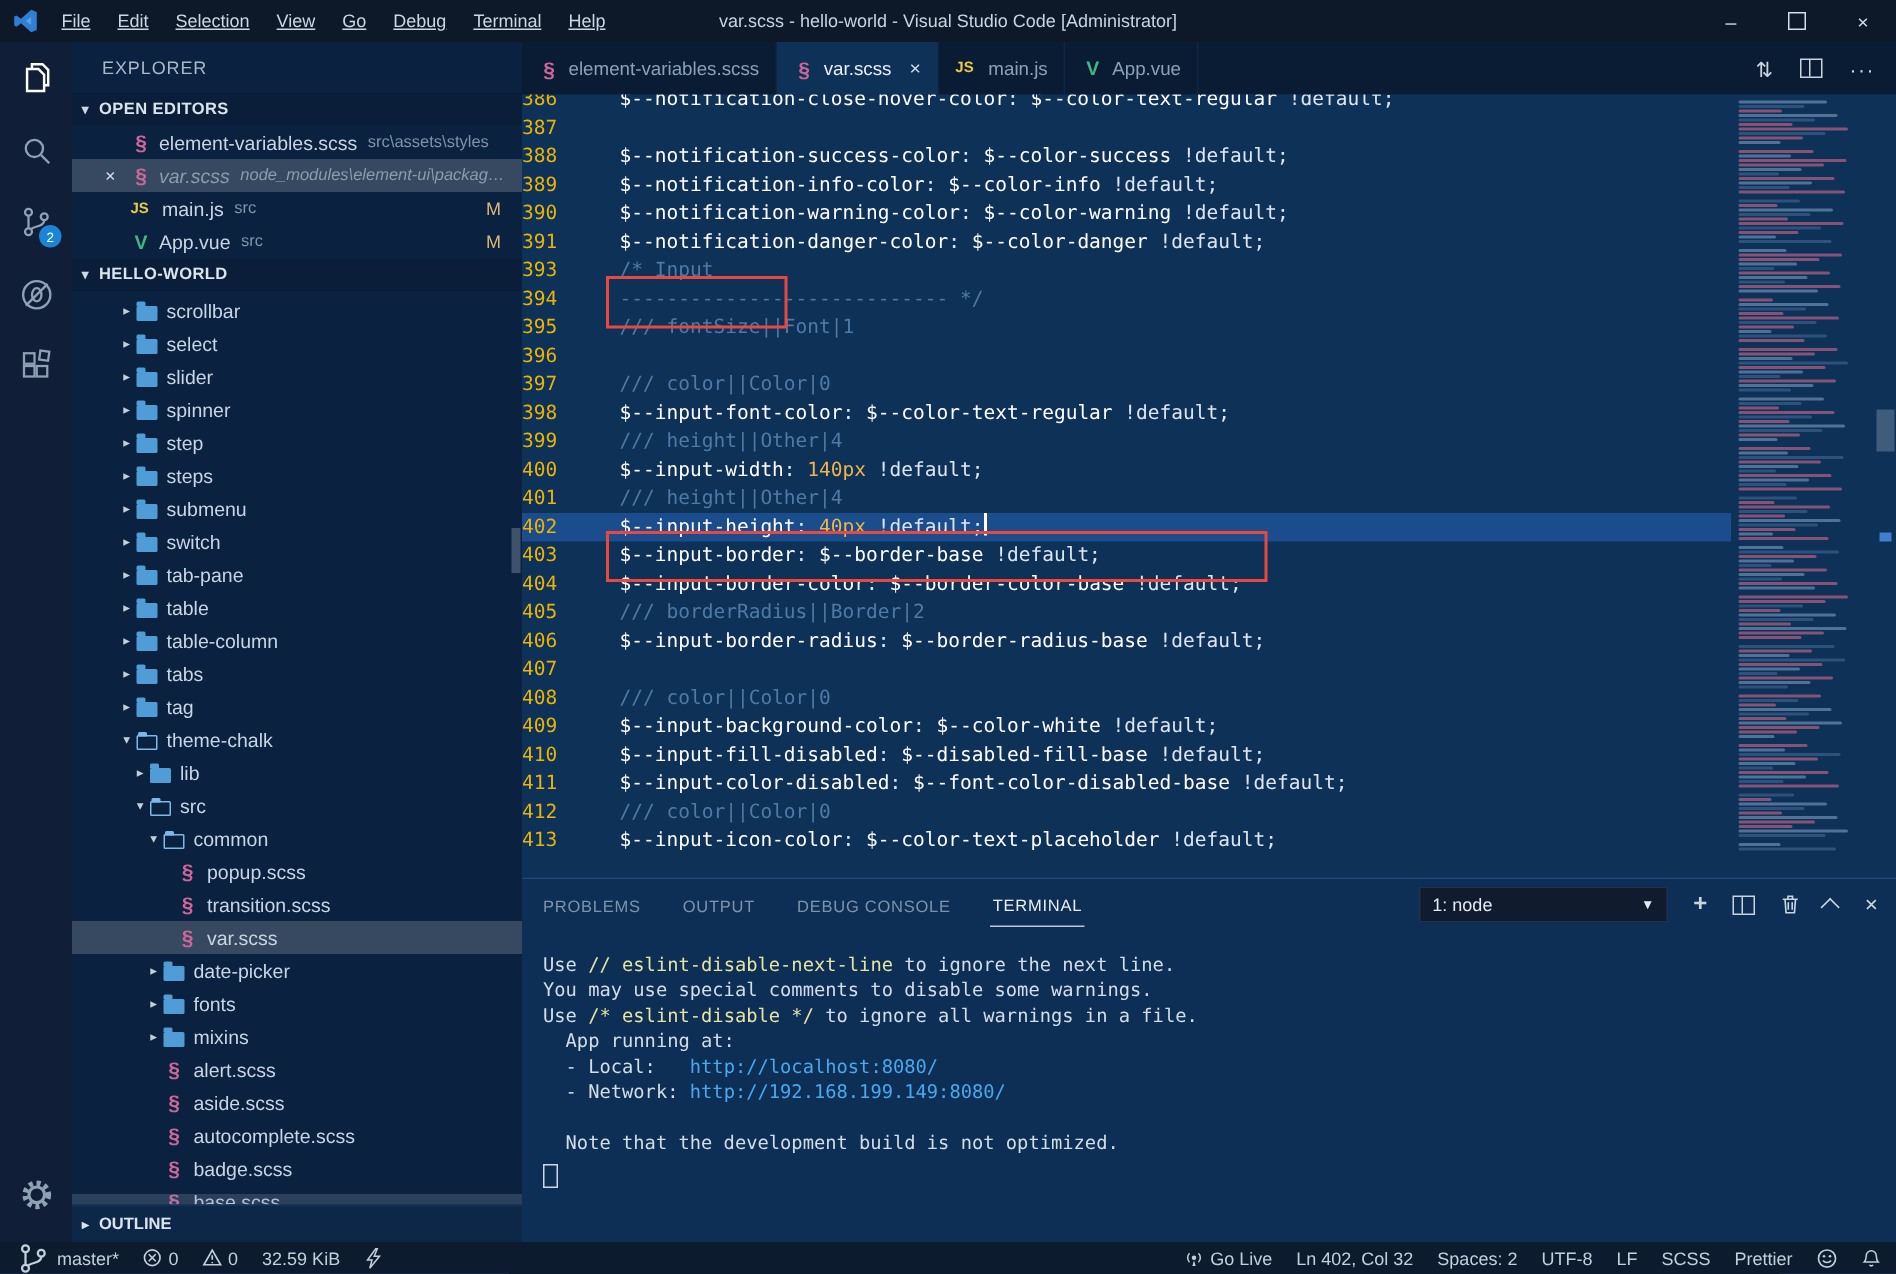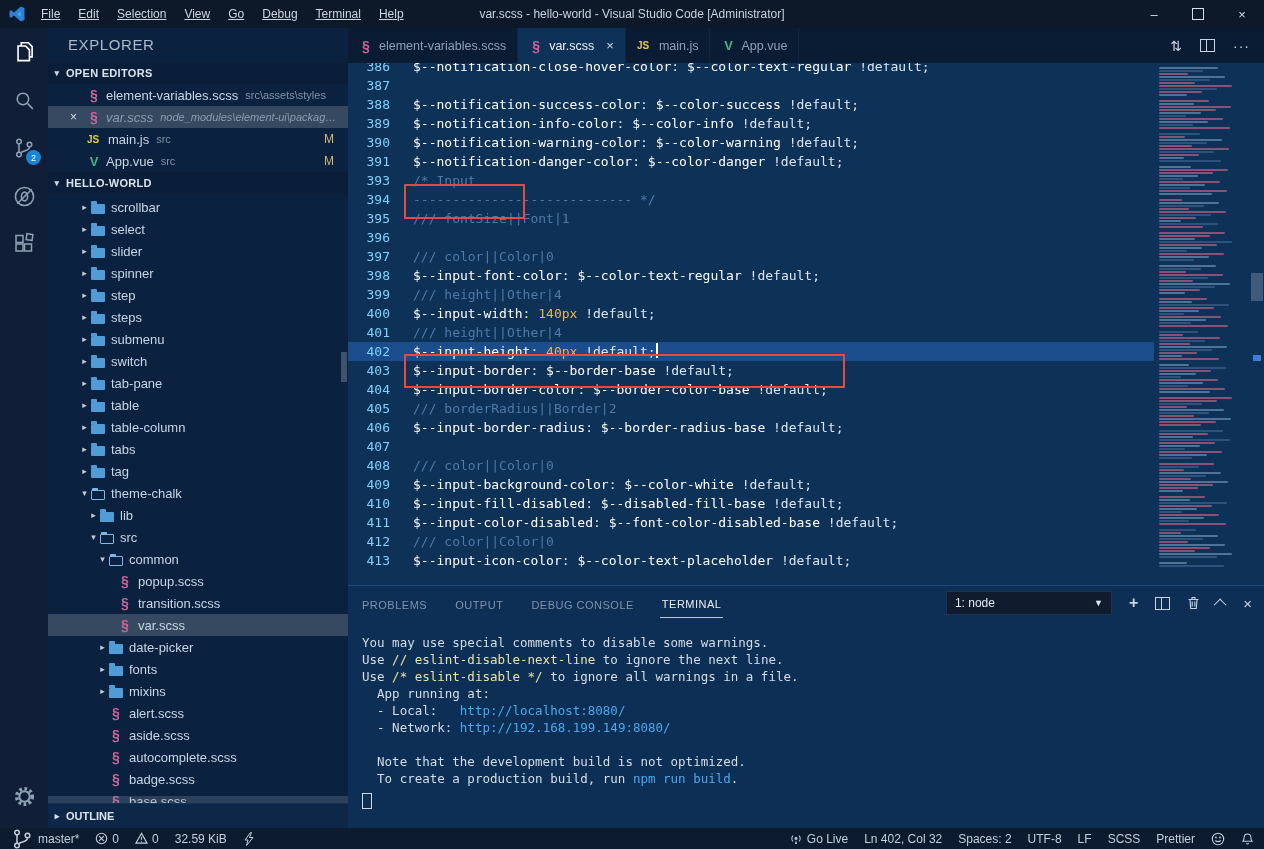--- a/index.html
+++ b/index.html
@@ -20,21 +20,21 @@
   
   .main{display:flex;height:800px}
   
   .activitybar{width:48px;background:#101f37;position:relative;flex:none}
   .ab-item{height:48px;display:flex;align-items:center;justify-content:center;color:#8fa2b5;position:relative}
   .ab-item.active{color:#fff}
   .ab-badge{position:absolute;right:7px;bottom:7px;background:#1a85d6;color:#fff;font-size:9px;width:15px;height:15px;border-radius:50%;display:flex;align-items:center;justify-content:center}
   .ab-bottom{position:absolute;bottom:8px;left:0;width:48px}
   
   .sidebar{width:300px;background:#0b2140;flex:none;position:relative;font-size:13px;overflow:hidden}
-  .sb-title{height:34px;line-height:34px;padding-left:20px;font-size:15px;letter-spacing:.6px;color:#a9bac9}
+  .sb-title{height:34px;line-height:34px;padding-left:20px;font-size:12px;letter-spacing:.6px;color:#a9bac9}
   .sec-head{height:22px;display:flex;align-items:center;gap:4px;padding-left:4px;font-size:11px;font-weight:bold;color:#dbe4ec;background:#0a1e3a;letter-spacing:.3px}
   .sec-head .arr{font-size:9px;width:10px;text-align:center;color:#cdd8e2}
   .oe-row{height:22px;display:flex;align-items:center;padding:0 8px 0 22px;color:#c9d6e2;position:relative}
   .oe-row .slot{width:17px;flex:none;font-size:12px;color:#d6dee8}
   .oe-row.sel{background:rgba(125,139,153,.38)}
   .oe-row .fname{margin-left:5px;white-space:nowrap}
   .oe-row .fpath{margin-left:7px;font-size:11px;color:#7f93a8;white-space:nowrap;overflow:hidden;text-overflow:ellipsis}
   .oe-row.dim .fname,.oe-row.dim .fpath{color:#8a9cae;font-style:italic}
   .oe-row .badge-m{margin-left:auto;color:#d7ba77;font-size:12px;padding-right:6px;flex:none}
   .tree{margin-top:2px}
@@ -61,21 +61,21 @@
   .tab .close{margin-left:6px;font-size:13px;color:#d2dce6}
   .tab-actions{margin-left:auto;display:flex;align-items:center;gap:18px;padding-right:14px;color:#c9d4e0}
   .ta-sync{font-size:14px}
   .ta-split{width:13px;height:11px;border:1px solid #c9d4e0;position:relative}
   .ta-split::after{content:"";position:absolute;left:5px;top:0;bottom:0;width:1px;background:#c9d4e0}
   .ta-more{font-size:14px;letter-spacing:1px}
   .editor{position:relative;height:522px;overflow:hidden;background:#0e3158;flex:none}
   .code{position:absolute;top:-6px;left:0;right:110px;font-family:"DejaVu Sans Mono",monospace;font-size:13px;line-height:19px}
   .cl{height:19px;display:flex;white-space:pre;position:relative}
   .cl.cur{background:#1b4c8c}
-  .ln{width:42px;text-align:right;color:#7dd3fc;flex:none}
+  .ln{width:42px;color:#eab308;flex:none}
   .ct{margin-left:23px}
   .tk-v{color:#ffffff}
   .tk-p{color:#dce6f2}
   .tk-n{color:#edb54a}
   .tk-c{color:#4f7aa6}
   .cursor{display:inline-block;width:2px;height:15px;background:#fff;vertical-align:-2px}
   .red-box{position:absolute;border:2px solid #e8483f;z-index:3;pointer-events:none}
   .red-box.b1{left:56px;top:121px;width:117px;height:31px}
   .red-box.b2{left:56px;top:291px;width:437px;height:30px}
   .minimap{position:absolute;top:0;right:14px;width:96px;bottom:0;overflow:hidden}
@@ -641,29 +641,28 @@
           <span class="pc-plus">+</span>
           <span class="pc-split"></span>
           <svg width="13" height="14" viewBox="0 0 13 14">
             <path d="M1.5 3.5h10M5 3V1.5h3V3M3 3.5l.7 9h5.6l.7-9M5.2 5.5v5M7.8 5.5v5" stroke="#c9d4e0" stroke-width="1.1" fill="none"></path>
           </svg>
           <span class="pc-chev"></span>
           <span class="pc-x">×</span>
         </div>
       </div>
       <div class="term" id="term">
+          <div class="row"><span class="tk-t">Use </span><span class="tk-y">// eslint-disable-next-line</span><span class="tk-t"> to ignore the next line.</span></div>
           <div class="row"><span class="tk-t">You may use special comments to disable some warnings.</span></div>
-          <div class="row"><span class="tk-t">Use </span><span class="tk-y">// eslint-disable-next-line</span><span class="tk-t"> to ignore the next line.</span></div>
           <div class="row"><span class="tk-t">Use </span><span class="tk-y">/* eslint-disable */</span><span class="tk-t"> to ignore all warnings in a file.</span></div>
           <div class="row"><span class="tk-t">  App running at:</span></div>
           <div class="row"><span class="tk-t">  - Local:   </span><span class="tk-l">http://localhost:8080/</span></div>
           <div class="row"><span class="tk-t">  - Network: </span><span class="tk-l">http://192.168.199.149:8080/</span></div>
           <div class="row"></div>
           <div class="row"><span class="tk-t">  Note that the development build is not optimized.</span></div>
-          <div class="row"><span class="tk-t">  To create a production build, run </span><span class="tk-l">npm run build</span><span class="tk-t">.</span></div>
           <div><span class="term-cursor"></span></div>
         </div>
     </div>
   </div>
 </div>
 
 <div class="statusbar">
   <div class="sb-group" id="sb-left">
       <div class="sb-item">
         <span style="display: flex;">

